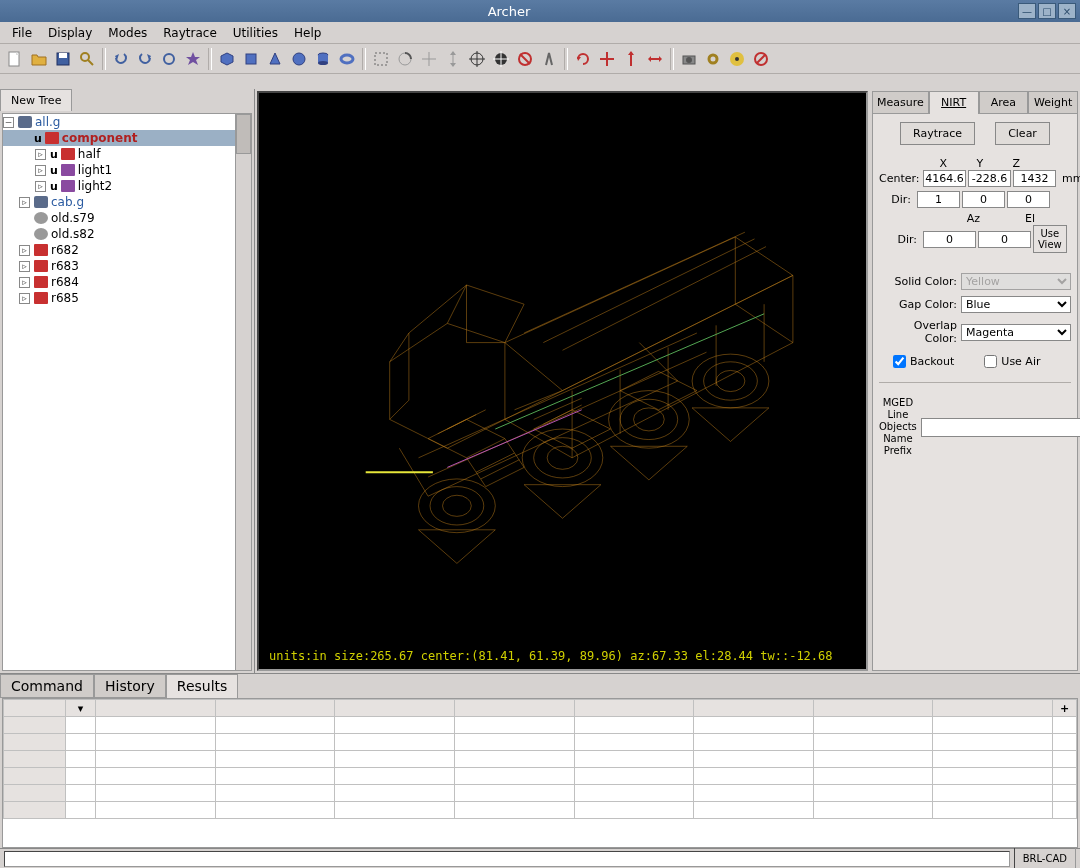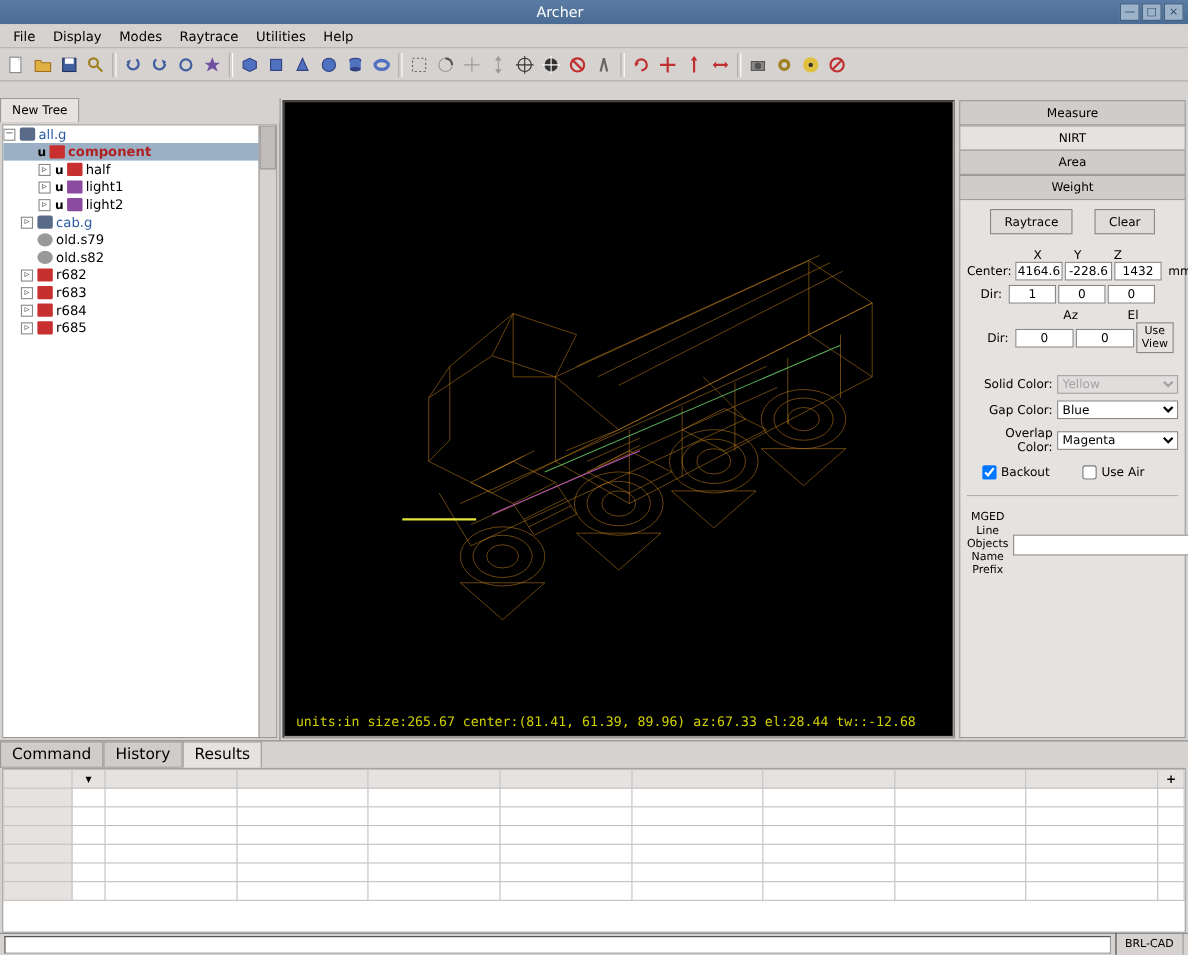--- a/index.html
+++ b/index.html
@@ -41,23 +41,23 @@
 .tree .u { font-weight: bold; margin-right: 3px; font-size: 11px; }
 .tree .label { color: #000; }
 .tree .label.link { color: #2a5aa0; }
 .tree .label.sel { color: #b02020; font-weight: bold; }
 
 .viewport { flex: 1; background: #000; position: relative; border: 2px inset #999; margin: 2px; }
 .viewport svg { width: 100%; height: 100%; }
 .viewport .status { position: absolute; bottom: 6px; left: 10px; color: #d0d000; font-family: monospace; font-size: 12px; }
 
 .right-panel { width: 210px; display: flex; flex-direction: column; padding: 2px; }
-.right-tabs { display: flex; font-size: 11px; flex-direction: column; }
+.right-tabs { display: flex; font-size: 11px; }
 .right-tabs span { flex: 1; padding: 4px 4px; border: 1px solid #999; text-align: center; background: #d0ccc9; }
-.right-tabs span.active { background: #e6e2e0; border-bottom: none; }
+.right-tabs span.active { background: #e6e2e0; border-bottom: none; text-decoration: underline; }
 .right-body { flex: 1; border: 1px solid #999; border-top: none; background: #e6e2e0; padding: 8px 6px; font-size: 11px; }
 .right-body .btn-row { display: flex; gap: 20px; justify-content: center; margin-bottom: 12px; }
 .right-body button { padding: 4px 12px; border: 1px solid #888; background: #e0dcd9; font-size: 11px; }
 .right-body .coord-head { display: flex; margin-top: 4px; }
 .right-body .coord-head span { flex: 1; text-align: center; }
 .right-body .coord-row { display: flex; align-items: center; margin-bottom: 4px; gap: 2px; }
 .right-body .coord-row .lbl { width: 42px; text-align: right; padding-right: 4px; }
 .right-body .coord-row input { width: 43px; text-align: center; border: 1px solid #888; font-size: 11px; padding: 1px; }
 .right-body .coord-row .unit { padding-left: 4px; }
 .right-body .azel-head { display: flex; margin-left: 46px; }

